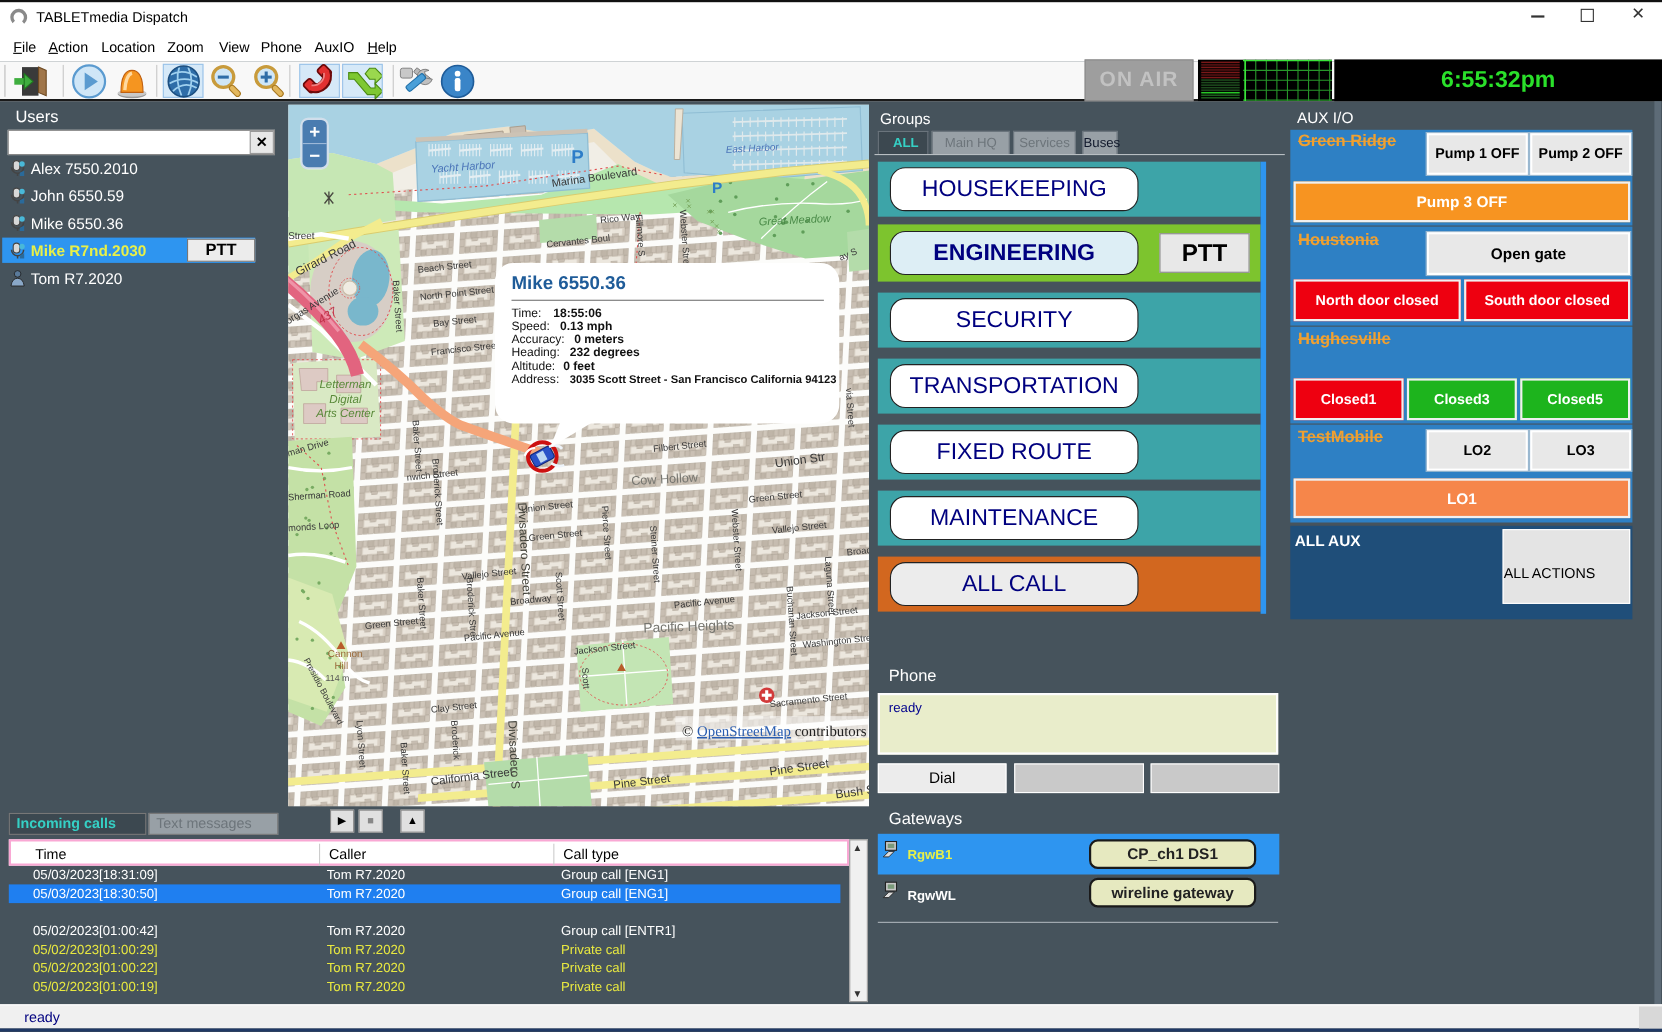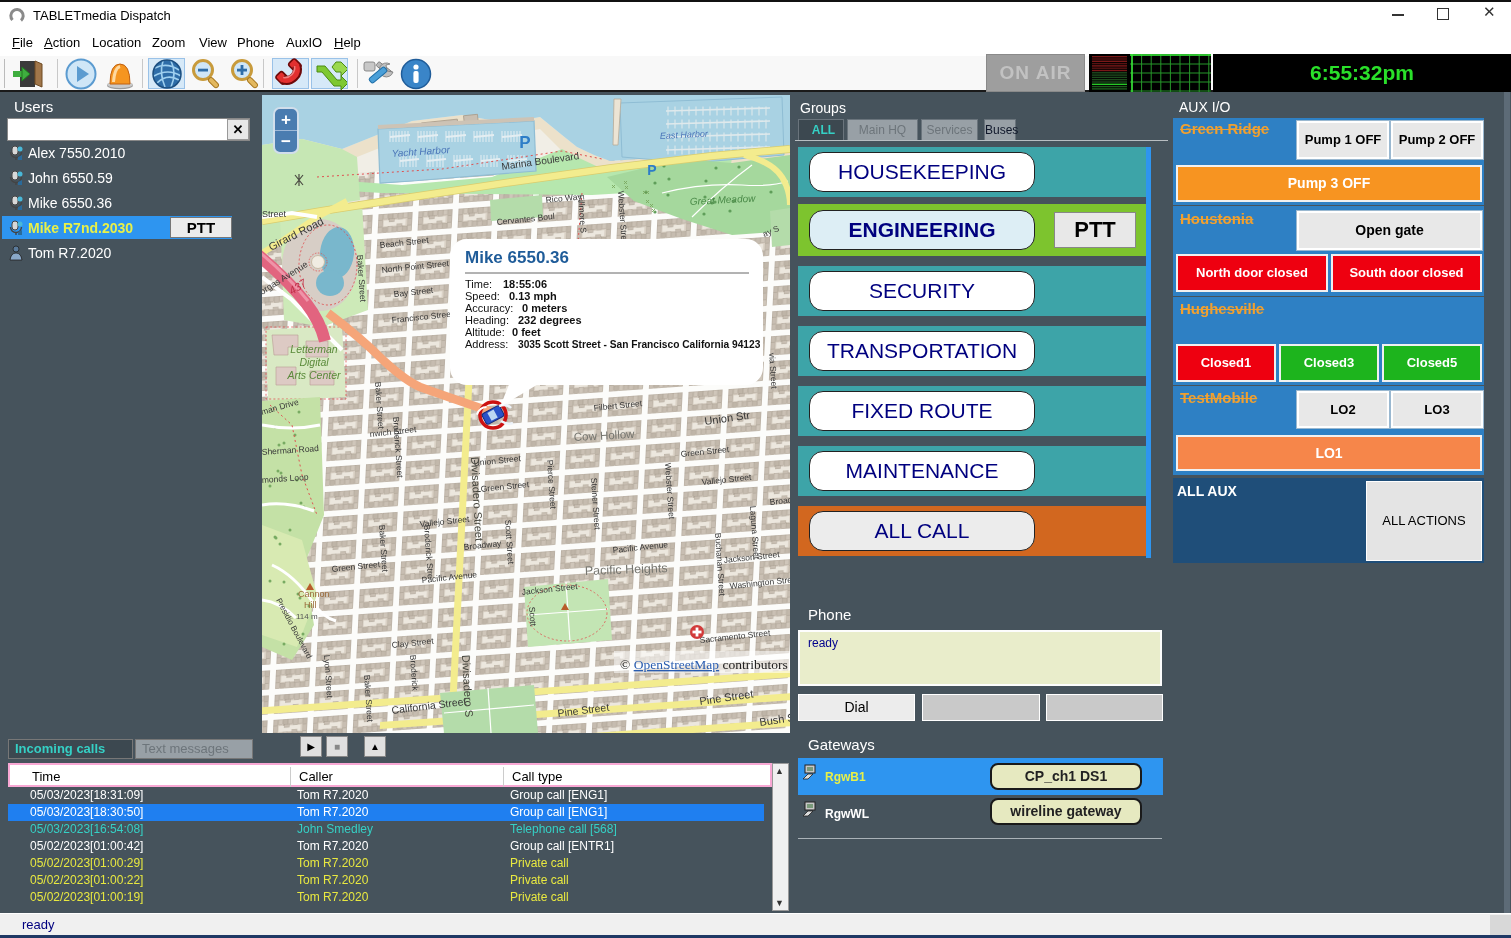--- a/index.html
+++ b/index.html
@@ -34,21 +34,21 @@
 .auxsec{position:absolute;left:1173px;width:311px;background:#2e80c4;}
 .auxlabel{position:absolute;left:7px;color:#f0a030;font-weight:bold;font-size:15px;text-decoration:line-through;}
 .abtn{position:absolute;font-weight:bold;font-size:13px;text-align:center;border:2px solid #f0f0f0;}
 .abtn.grey{background:#e8e8e8;color:#000;border:2px solid #fff;outline:1px solid #9ab8d0;}
 .abtn.orange{background:#f79421;color:#fff;}
 .abtn.red{background:#ee0010;color:#fff;}
 .abtn.green{background:#1db41d;color:#fff;}
 .abtn.coral{background:#f6864a;color:#fff;}
 #allaux{left:1173px;top:478px;width:311px;height:85px;background:#1f4e79;}
 #allauxlbl{left:1177px;top:483px;color:#fff;font-weight:bold;font-size:14px;}
-#allactions{left:1366px;top:481px;width:116px;height:80px;background:#e4e4e4;border:1px solid #fff;color:#000;font-size:13px;text-align:center;line-height:78px;}
+#allactions{left:1366px;top:481px;width:116px;height:68px;background:#e4e4e4;border:1px solid #fff;color:#000;font-size:13px;line-height:78px;}
 
 #phone-title{left:808px;top:606px;color:#fff;font-size:15px;}
 #phonebox{left:798px;top:630px;width:364px;height:56px;background:#e9edcb;border:2px solid #fdfdfd;color:#00008d;font-size:12px;padding:4px 8px;}
 .pbtn{position:absolute;top:694px;height:27px;border:1px solid #fff;}
 
 #gw-title{left:808px;top:736px;color:#fff;font-size:15px;}
 #gwrow1{left:798px;top:758px;width:365px;height:37px;background:#2e95f0;}
 .gwname{position:absolute;font-size:12px;font-weight:bold;}
 .gwbtn{position:absolute;left:990px;width:152px;height:27px;background:#e6e9c0;border:2px solid #1a1a1a;border-radius:8px;color:#222;font-weight:bold;font-size:14px;text-align:center;line-height:23px;}
 #gwsep{left:798px;top:838px;width:364px;height:1px;background:#aab2b8;}
@@ -700,25 +700,20 @@
     <div class="trow" style="top:0px;color:#fff">
       <span style="left:22px">05/03/2023[18:31:09]</span>
       <span style="left:289px">Tom R7.2020</span>
       <span style="left:502px">Group call [ENG1]</span>
     </div>
     <div class="trow" style="top:17px;background:#1f7ff0;color:#fff">
       <span style="left:22px">05/03/2023[18:30:50]</span>
       <span style="left:289px">Tom R7.2020</span>
       <span style="left:502px">Group call [ENG1]</span>
     </div>
-    <div class="trow" style="top:34px;color:#35d0c5">
-      <span style="left:22px">05/03/2023[16:54:08]</span>
-      <span style="left:289px">John Smedley</span>
-      <span style="left:502px">Telephone call [568]</span>
-    </div>
     <div class="trow" style="top:51px;color:#fff">
       <span style="left:22px">05/02/2023[01:00:42]</span>
       <span style="left:289px">Tom R7.2020</span>
       <span style="left:502px">Group call [ENTR1]</span>
     </div>
     <div class="trow" style="top:68px;color:#e8e840">
       <span style="left:22px">05/02/2023[01:00:29]</span>
       <span style="left:289px">Tom R7.2020</span>
       <span style="left:502px">Private call</span>
     </div>

